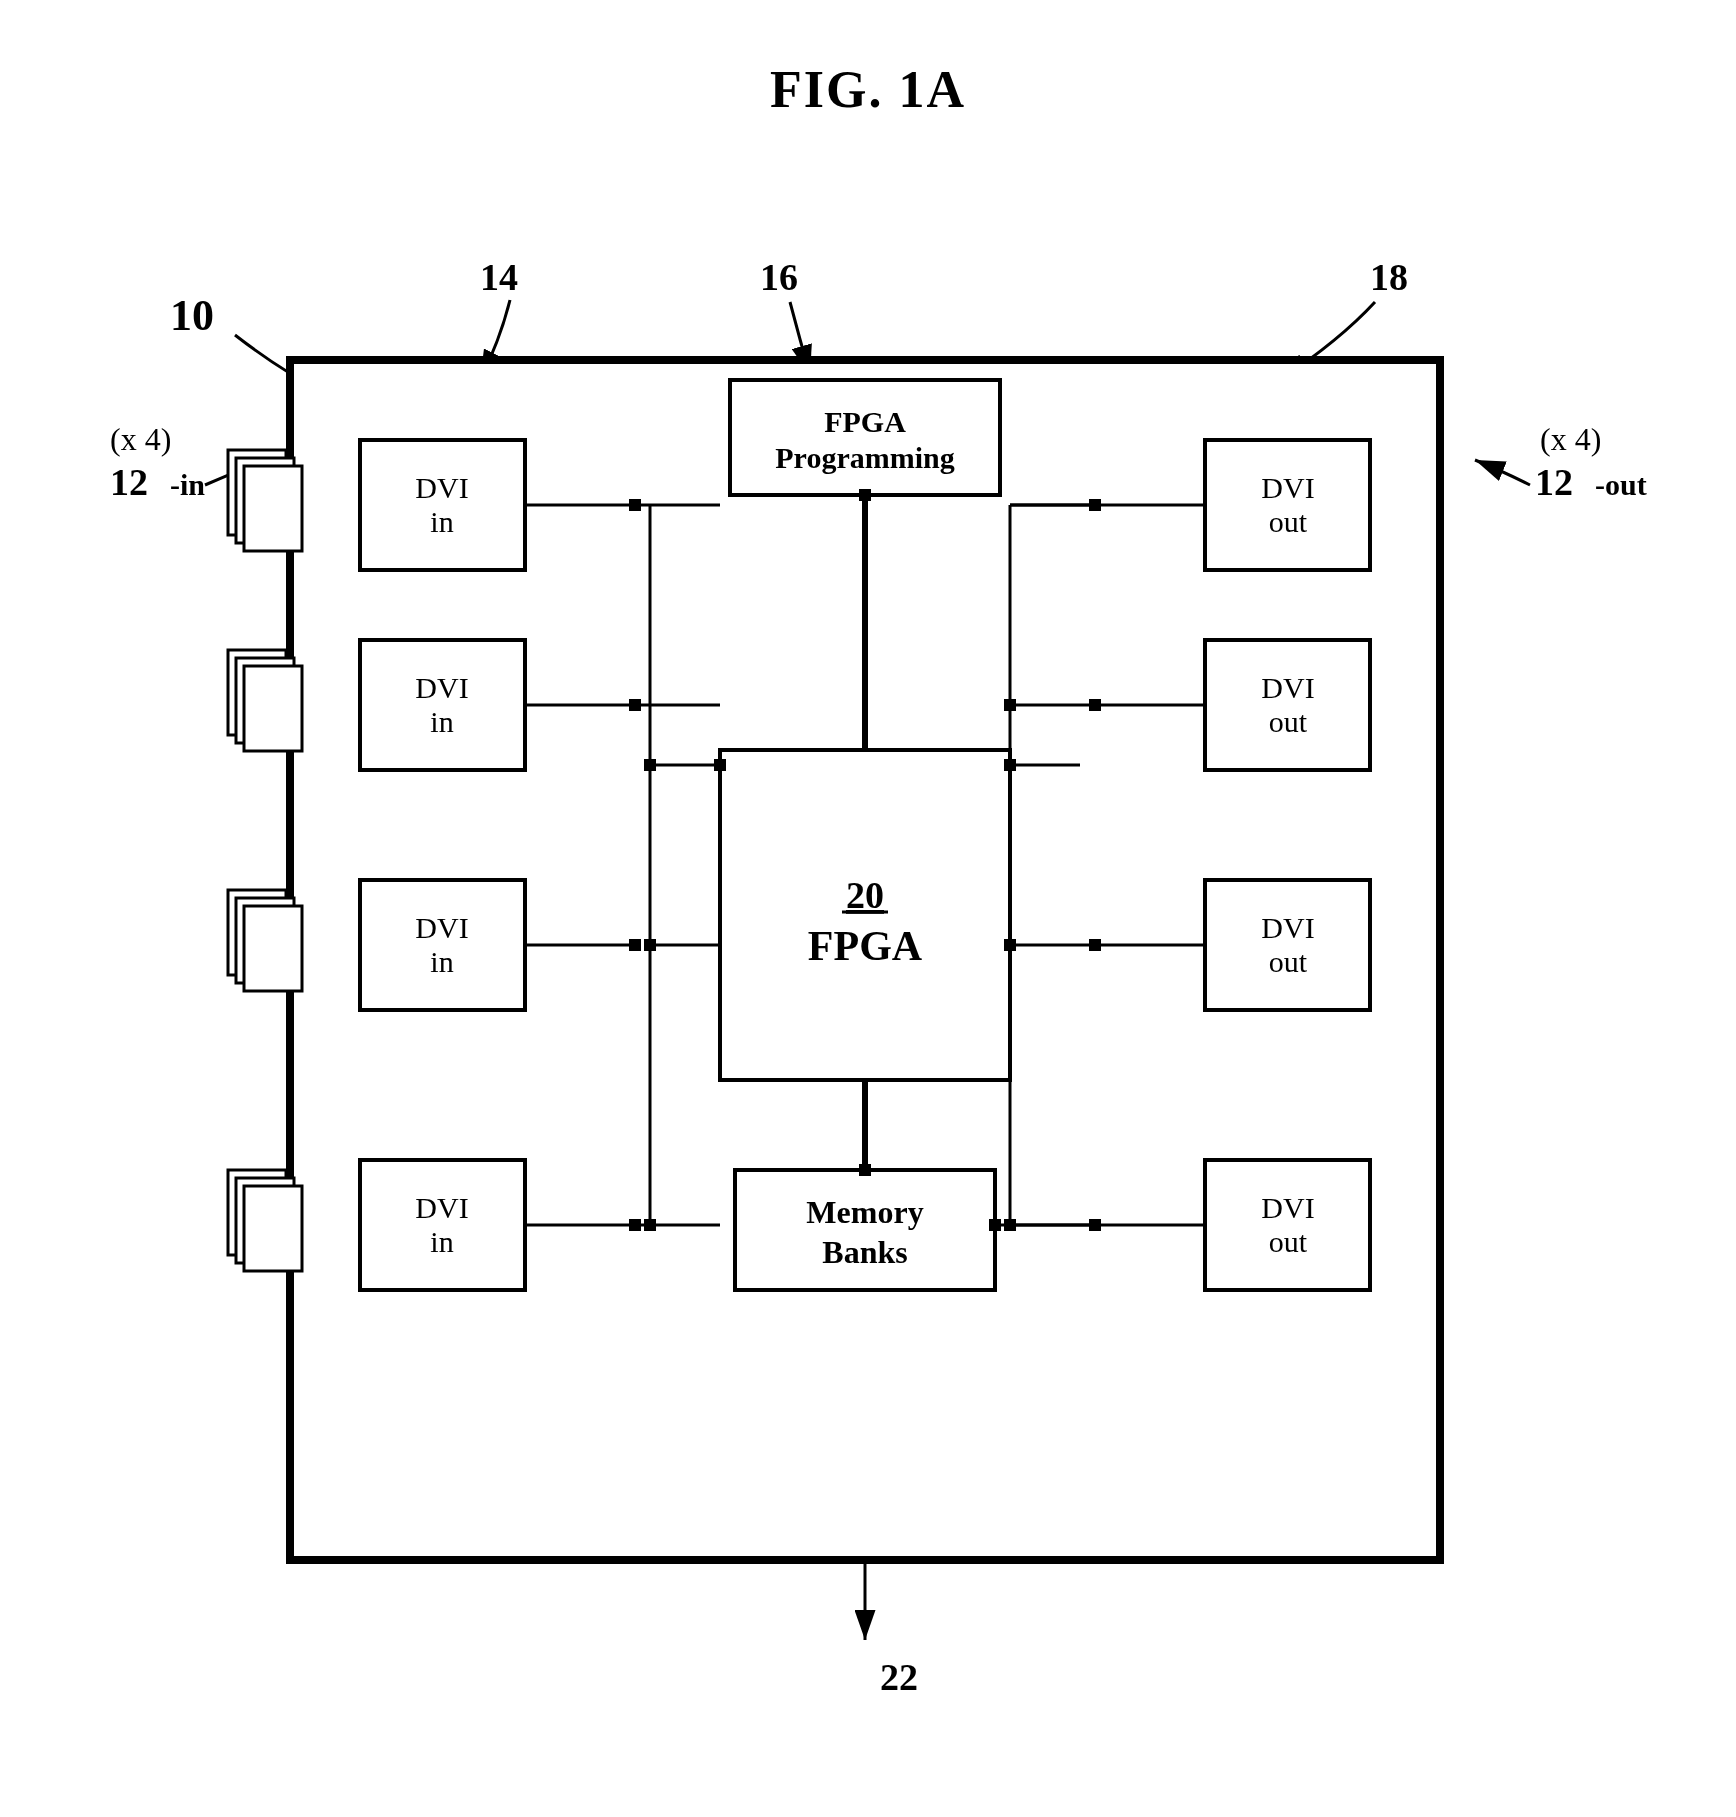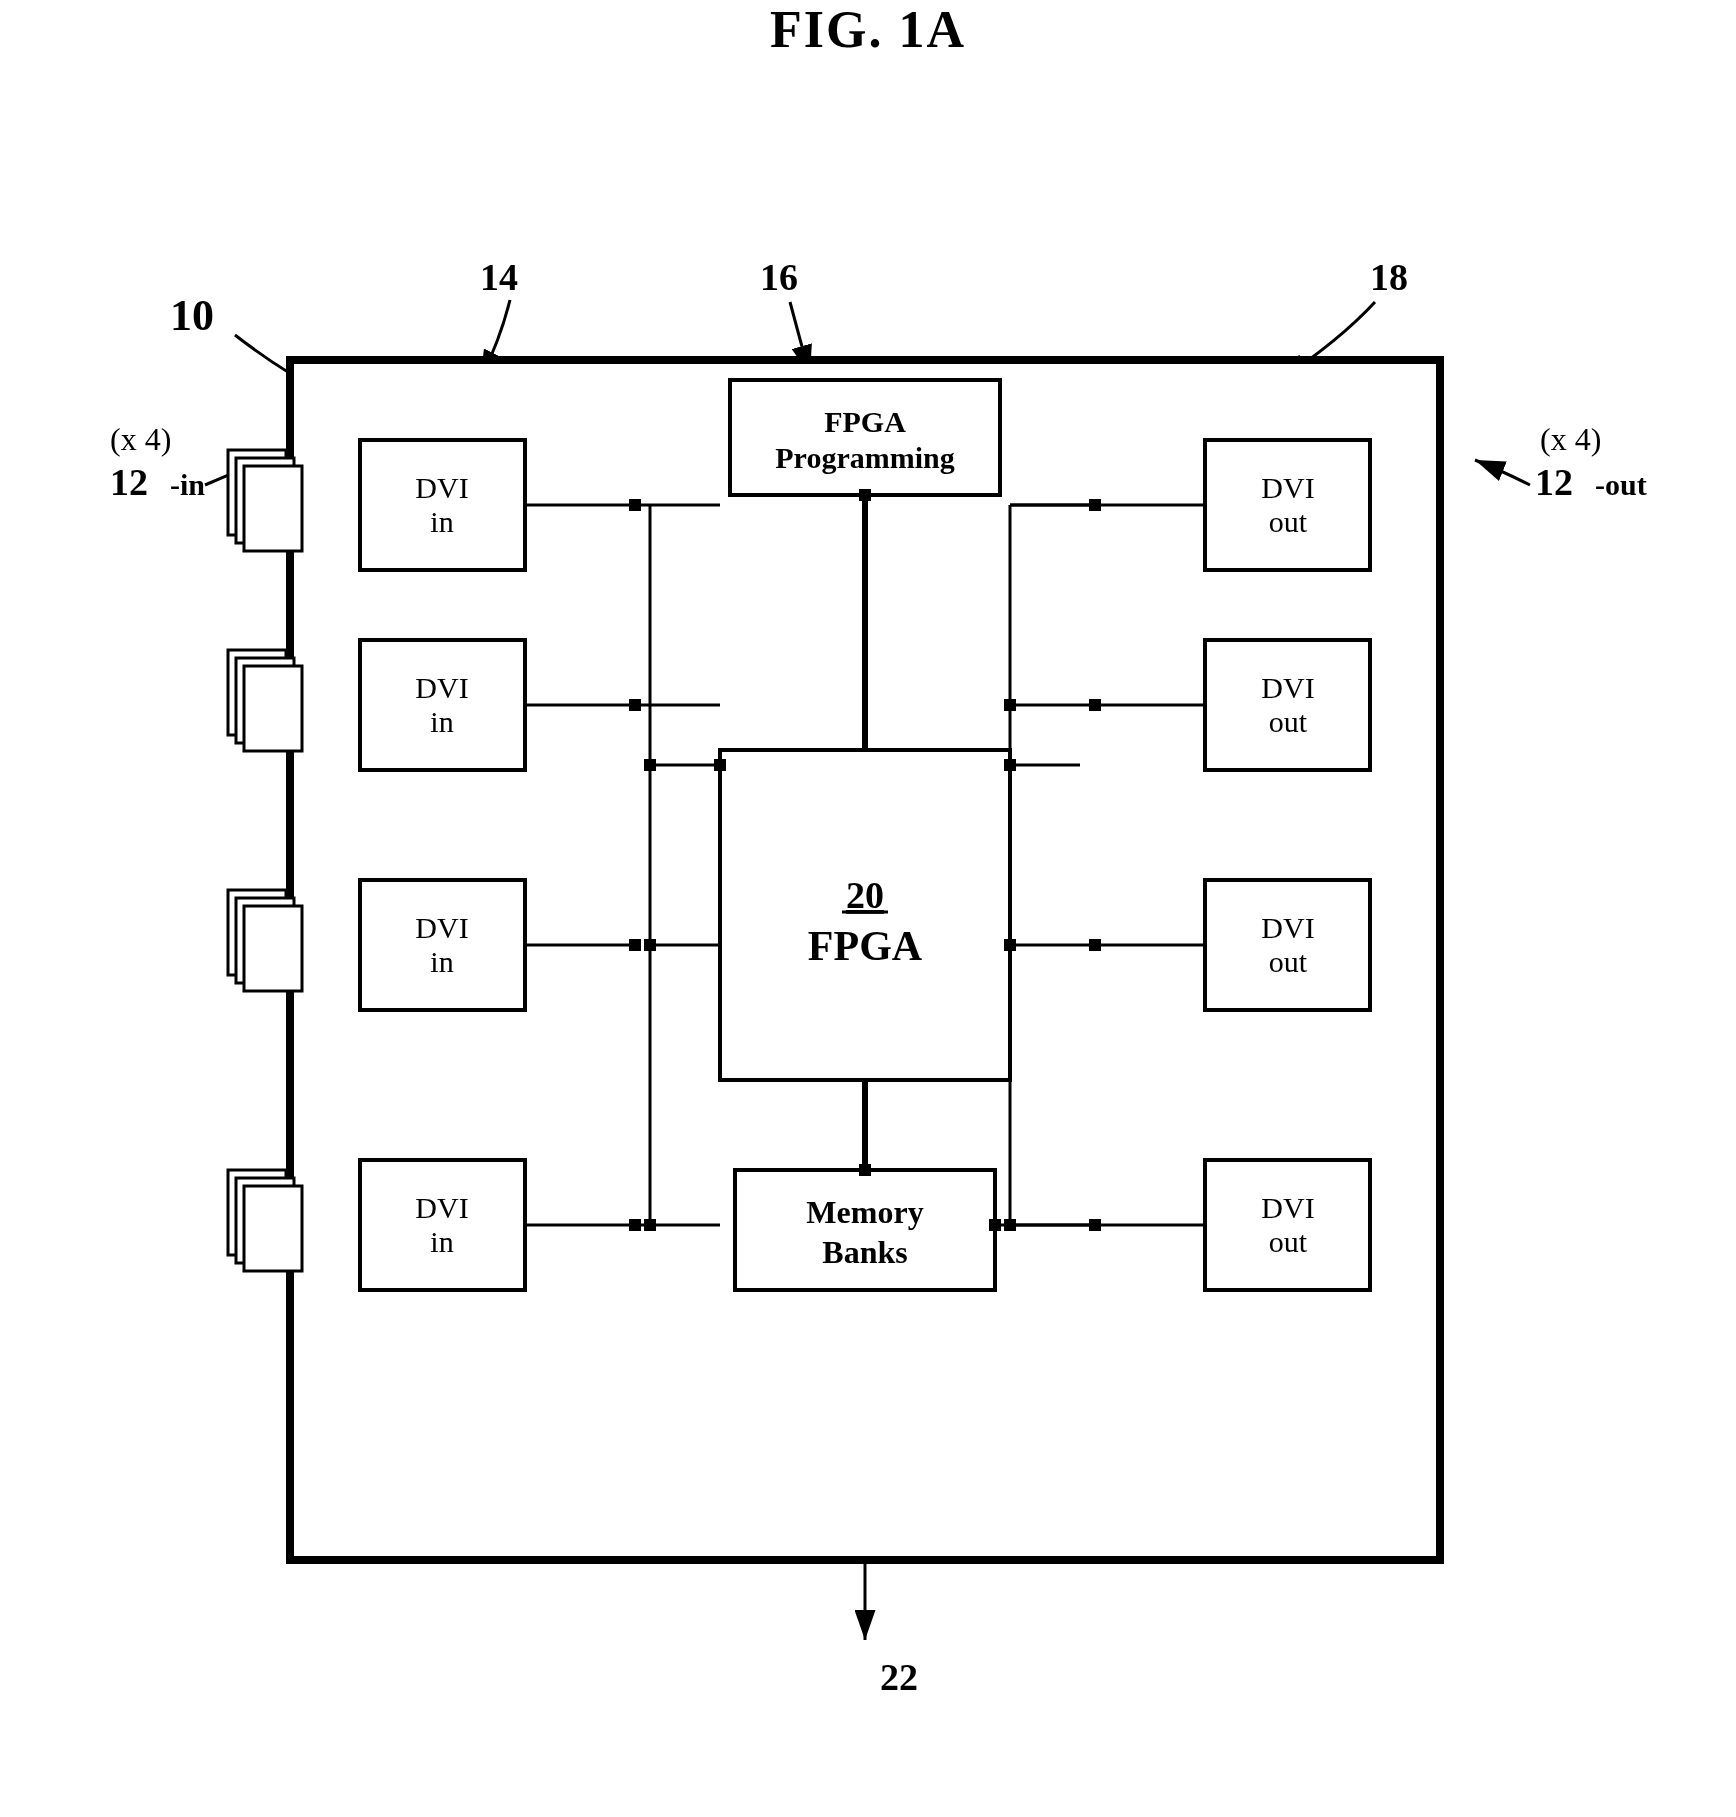--- a/index.html
+++ b/index.html
@@ -9,20 +9,21 @@
       width: 1736px;
       height: 1817px;
       position: relative;
       overflow: hidden;
     }
 
     .page-title {
       text-align: center;
       font-size: 52px;
       font-weight: bold;
+      padding-top: 60px;
       letter-spacing: 2px;
     }
 
     .diagram-container {
       position: absolute;
       top: 160px;
       left: 80px;
       right: 80px;
       bottom: 100px;
     }

